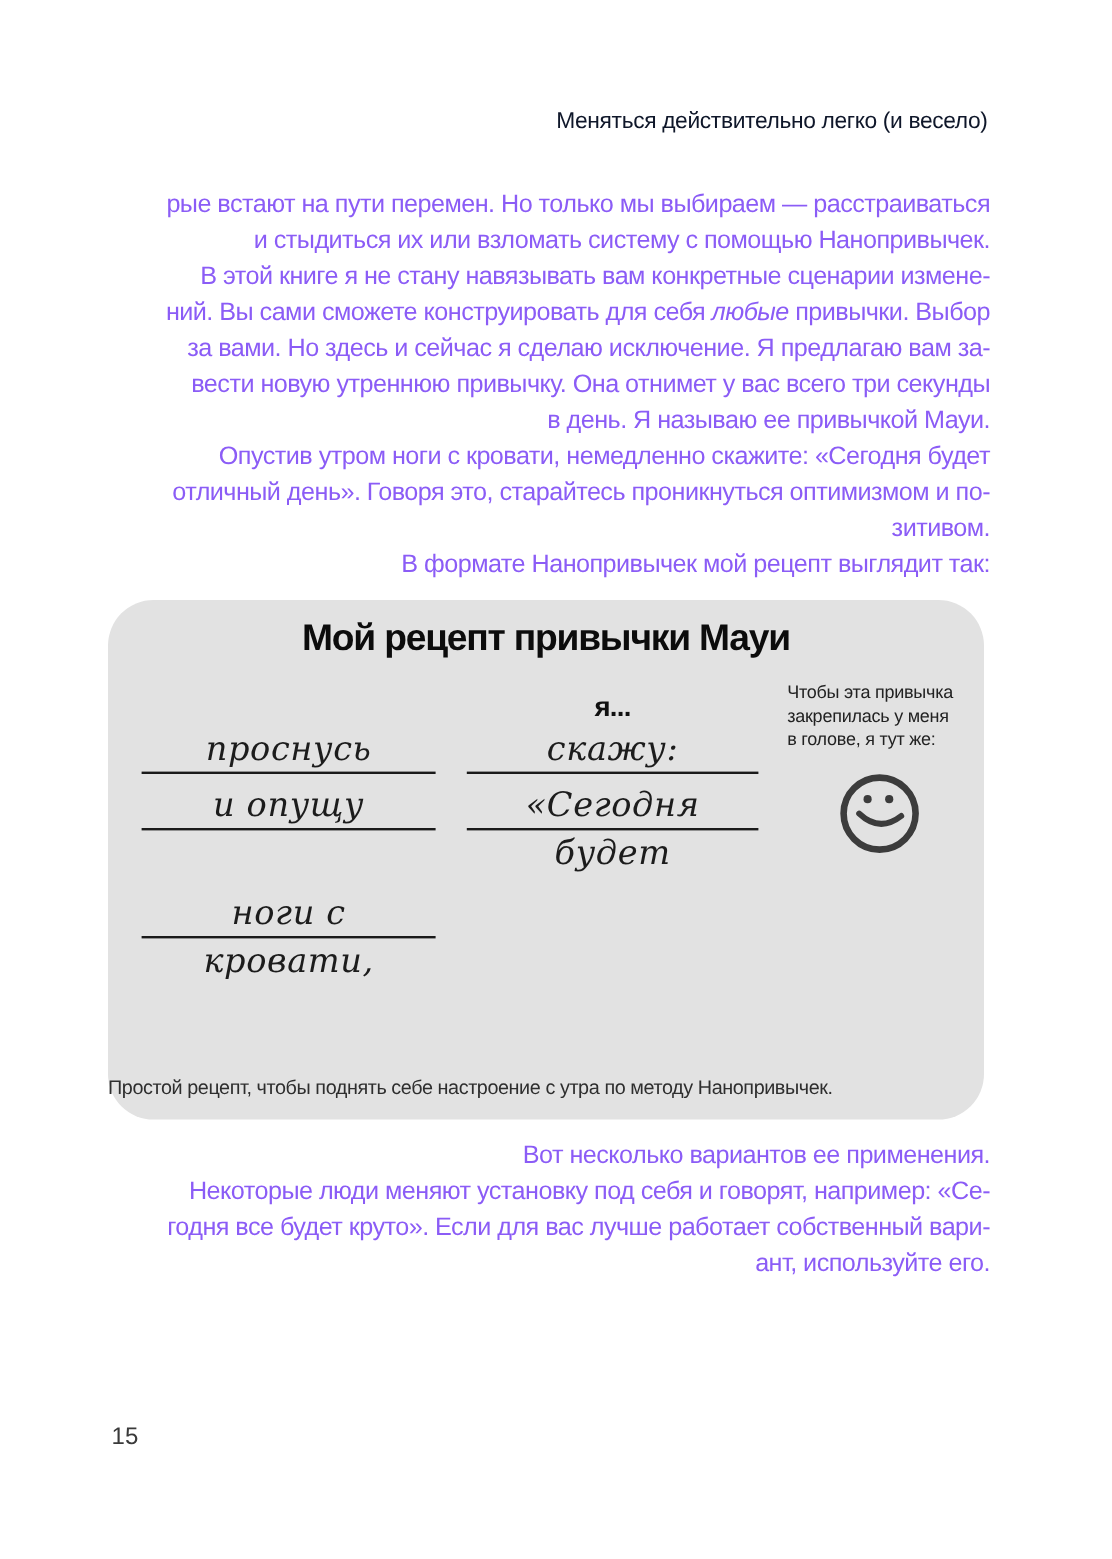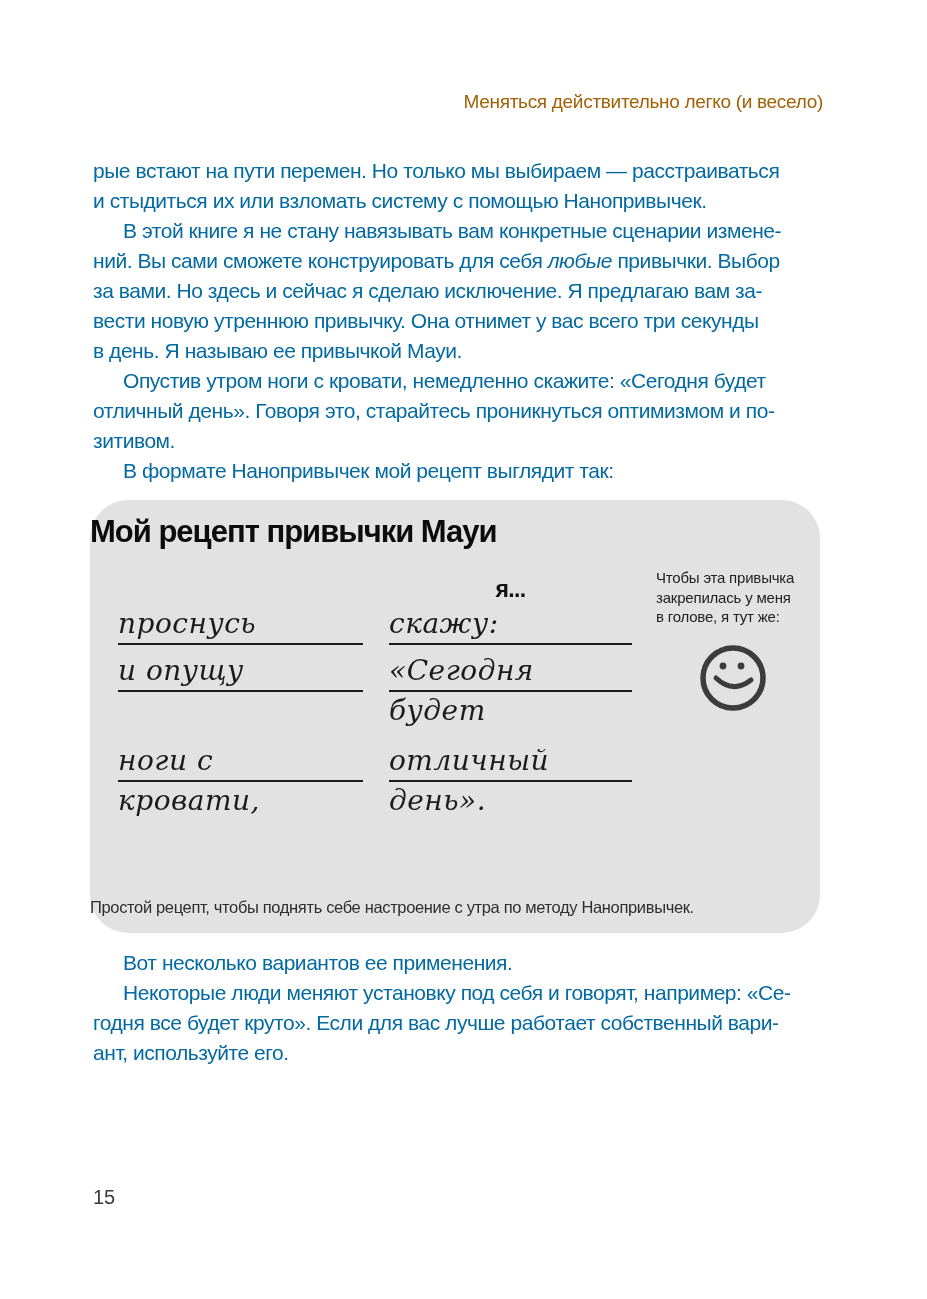--- a/index.html
+++ b/index.html
@@ -16,33 +16,33 @@
   
   .running-header {
     position: absolute;
     top: 90px;
     left: 93px;
     width: 730px;
     text-align: right;
     font-size: 19px;
     line-height: 24px;
     letter-spacing: -0.3px;
-    color: #a16207;
+    color: #0f172a;
   }
 
   
   .body-block {
     position: absolute;
     left: 93px;
     width: 732px;
     font-size: 21px;
     line-height: 30px;
     letter-spacing: -0.45px;
-    color: #0369a1;
-    text-align: left;
+    color: #8b5cf6;
+    text-align: right;
   }
   .body-block-top { top: 156px; }
   .body-block-bottom { top: 948px; }
   .para { margin: 0; white-space: pre-line; }
   .para.indent { text-indent: 30px; }
   .italic { font-style: italic; }
 
   
   .recipe-card {
     position: absolute;
@@ -50,20 +50,21 @@
     top: 500px;
     width: 730px;
     height: 433px;
     border-radius: 38px;
     background: #e2e2e2;
   }
   .recipe-title {
     position: absolute;
     left: 0; right: 0;
     top: 14px;
+    text-align: center;
     font-size: 31px;
     font-weight: bold;
     letter-spacing: -1px;
     color: #0c0c0c;
   }
   .col-header {
     position: absolute;
     top: 76px;
     font-size: 23px;
     font-weight: bold;
@@ -80,21 +81,21 @@
     font-size: 15px;
     line-height: 19.5px;
     letter-spacing: -0.2px;
     color: #222222;
     white-space: pre-line;
   }
   .write-line {
     position: absolute;
     height: 39px;
     border-bottom: 2.5px solid #1a1a1a;
-    text-align: left;
+    text-align: center;
     font-family: "DejaVu Serif", serif;
     font-style: italic;
     font-size: 28px;
     line-height: 40px;
     color: #1c1c1c;
     letter-spacing: 0.5px;
   }
   .wl-left { left: 28px; width: 245px; }
   .wl-mid  { left: 299px; width: 243px; }
   .wl-row1 { top: 104px; }
@@ -156,21 +157,20 @@
     <div class="celebration-note">Чтобы эта привычка
 закрепилась у меня
 в голове, я тут же:</div>
 
     <div class="write-line wl-left wl-row1">проснусь</div>
     <div class="write-line wl-left wl-row2">и опущу</div>
     <div class="write-line wl-left wl-row3">ноги с кровати,</div>
 
     <div class="write-line wl-mid wl-row1">скажу:</div>
     <div class="write-line wl-mid wl-row2">«Сегодня будет</div>
-    <div class="write-line wl-mid wl-row3">отличный день».</div>
 
     <svg class="smiley" viewBox="0 0 76 76" xmlns="http://www.w3.org/2000/svg" aria-hidden="true">
       <circle cx="38" cy="38" r="30" fill="none" stroke="#3c3c3c" stroke-width="5.5"></circle>
       <circle cx="28" cy="26" r="3.4" fill="#3c3c3c"></circle>
       <circle cx="46" cy="26" r="3.4" fill="#3c3c3c"></circle>
       <path d="M21 38 Q38 54 56 40" fill="none" stroke="#3c3c3c" stroke-width="5" stroke-linecap="round"></path>
     </svg>
 
     <div class="recipe-caption">Простой рецепт, чтобы поднять себе настроение с утра по методу Нанопривычек.</div>
   </div>

